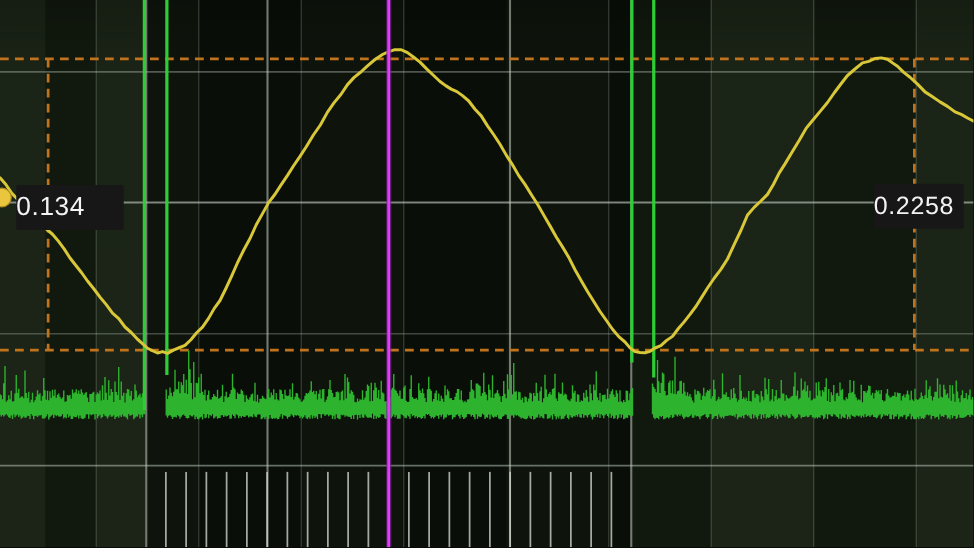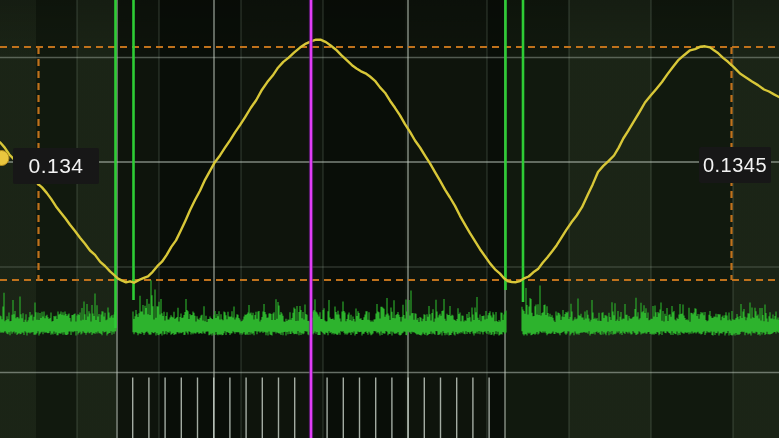--- a/index.html
+++ b/index.html
@@ -9,21 +9,21 @@
     background-image:
       linear-gradient(rgba(0,0,0,0.20), rgba(0,0,0,0) 60px),
       repeating-linear-gradient(90deg, rgba(190,220,160,0.05) 0 82px, rgba(0,0,0,0.055) 82px 164px);
     background-position:0 0, 77px 0;
     font-family:"Liberation Sans", sans-serif;
   }
   #zoomRegion{position:absolute;top:0;height:438px;background:rgba(2,3,2,0.5);}
   svg{position:absolute;left:0;top:0;}
   .value-label{
     position:absolute;background:#171717;color:#f3f3f3;
-    text-align:center;border-radius:2px;
+    text-align:left;border-radius:2px;
     font-size:21px;line-height:36px;height:36px;
     letter-spacing:0.5px;
   }
 </style>
 </head>
 <body>
 
 <div id="stage">
   <div id="zoomRegion" style="left: 116px; width: 389px;"></div>
   <svg id="plot" xmlns="http://www.w3.org/2000/svg" width="779" height="438">
@@ -85,14 +85,14 @@
         <line x1="523" y1="0" x2="523" y2="302" stroke="#2ecc35" stroke-width="2.6"></line>
       </g>
       <path d="M0.0 142.2L4.7 147.6L9.3 154.5L14.0 159.3L18.7 164.7L23.3 170.2L28.0 175.9L32.7 179.2L37.3 183.4L42.0 187.4L46.7 192.9L51.3 199.1L56.0 206.4L60.7 212.4L65.3 218.2L70.0 224.8L75.0 231.0L80.0 237.7L85.0 243.7L90.0 250.5L95.0 254.9L100.0 261.6L105.0 266.0L110.0 271.4L114.0 274.9L118.0 278.6L122.0 280.6L126.0 282.4L130.0 281.3L134.0 282.7L138.7 280.1L143.3 278.2L148.0 276.3L152.7 271.8L157.3 266.2L162.0 261.7L166.7 254.9L171.3 246.9L176.0 240.4L180.7 230.8L185.3 220.9L190.0 210.2L195.0 200.0L200.0 190.8L205.0 179.8L210.0 170.9L215.0 161.9L220.0 155.4L225.0 147.7L230.0 140.3L235.0 132.4L240.0 125.1L245.0 117.4L250.7 108.0L256.3 100.0L262.0 89.7L267.3 82.1L272.7 75.6L278.0 67.7L283.3 61.9L288.7 57.6L294.0 52.7L300.0 47.6L306.0 43.6L311.0 41.3L316.0 39.7L321.0 39.8L326.0 42.1L331.0 45.8L336.0 49.7L341.3 55.1L346.7 60.2L352.0 65.2L356.5 68.5L361.0 71.3L365.5 73.3L370.0 76.5L375.0 80.8L380.0 87.4L385.0 92.7L390.0 100.7L395.0 107.8L400.0 115.4L405.0 124.1L410.0 131.8L415.0 140.5L420.0 147.5L425.0 155.6L430.0 163.4L435.0 172.1L440.0 180.7L445.0 189.6L450.0 197.5L455.0 205.9L460.0 215.8L465.0 224.6L470.0 233.2L475.0 241.2L480.0 249.2L485.0 256.2L490.0 263.4L495.0 269.3L500.0 273.6L504.0 278.3L508.0 281.3L512.0 282.0L516.0 282.2L520.0 281.1L524.0 278.4L528.7 276.5L533.3 272.3L538.0 269.1L542.7 262.8L547.3 257.5L552.0 251.5L556.7 245.2L561.3 237.9L566.0 230.4L571.3 222.6L576.7 215.5L582.0 207.2L587.3 195.7L592.7 184.4L598.0 172.0L603.3 165.9L608.7 160.8L614.0 155.5L618.7 147.6L623.3 138.5L628.0 131.1L633.7 121.6L639.3 112.4L645.0 102.5L650.7 95.6L656.3 88.9L662.0 82.0L667.3 74.4L672.7 67.2L678.0 60.4L684.0 55.2L690.0 50.3L695.0 49.1L700.0 46.8L705.0 46.3L710.0 47.4L714.0 50.3L718.0 53.0L723.0 57.9L728.0 61.8L734.0 67.3L740.0 73.5L746.0 77.4L752.0 81.5L758.0 85.1L764.0 89.5L769.0 91.5L774.0 94.4L779.0 97.0" stroke="#d8c738" stroke-width="2.4" fill="none" stroke-linejoin="round" stroke-linecap="round"></path>
       <circle cx="1.5" cy="158" r="7.5" fill="#eac63e" stroke="#b08a1e" stroke-width="1"></circle>
       <g>
         <line x1="311" y1="0" x2="311" y2="438" stroke="rgba(120,30,150,0.65)" stroke-width="4.2"></line>
         <line x1="311" y1="0" x2="311" y2="438" stroke="#e13ef5" stroke-width="2.2"></line>
       </g>
     </svg>
   <div class="value-label" id="labelLeft" style="left: 13px; top: 148px; width: 86px; height: 36px; line-height: 36px; font-size: 21px; background: rgb(23, 23, 23); color: rgb(243, 243, 243);">0.134</div>
-  <div class="value-label" id="labelRight" style="left: 699px; top: 147px; width: 72px; height: 36px; line-height: 36px; font-size: 20px; background: rgb(23, 23, 23); color: rgb(243, 243, 243);">0.1345</div>
+  <div class="value-label" id="labelRight" style="left: 699px; top: 147px; width: 72px; height: 36px; line-height: 36px; font-size: 20px; background: rgb(23, 23, 23); color: rgb(243, 243, 243);">0.2258</div>
 </div>
 
 </body></html>

